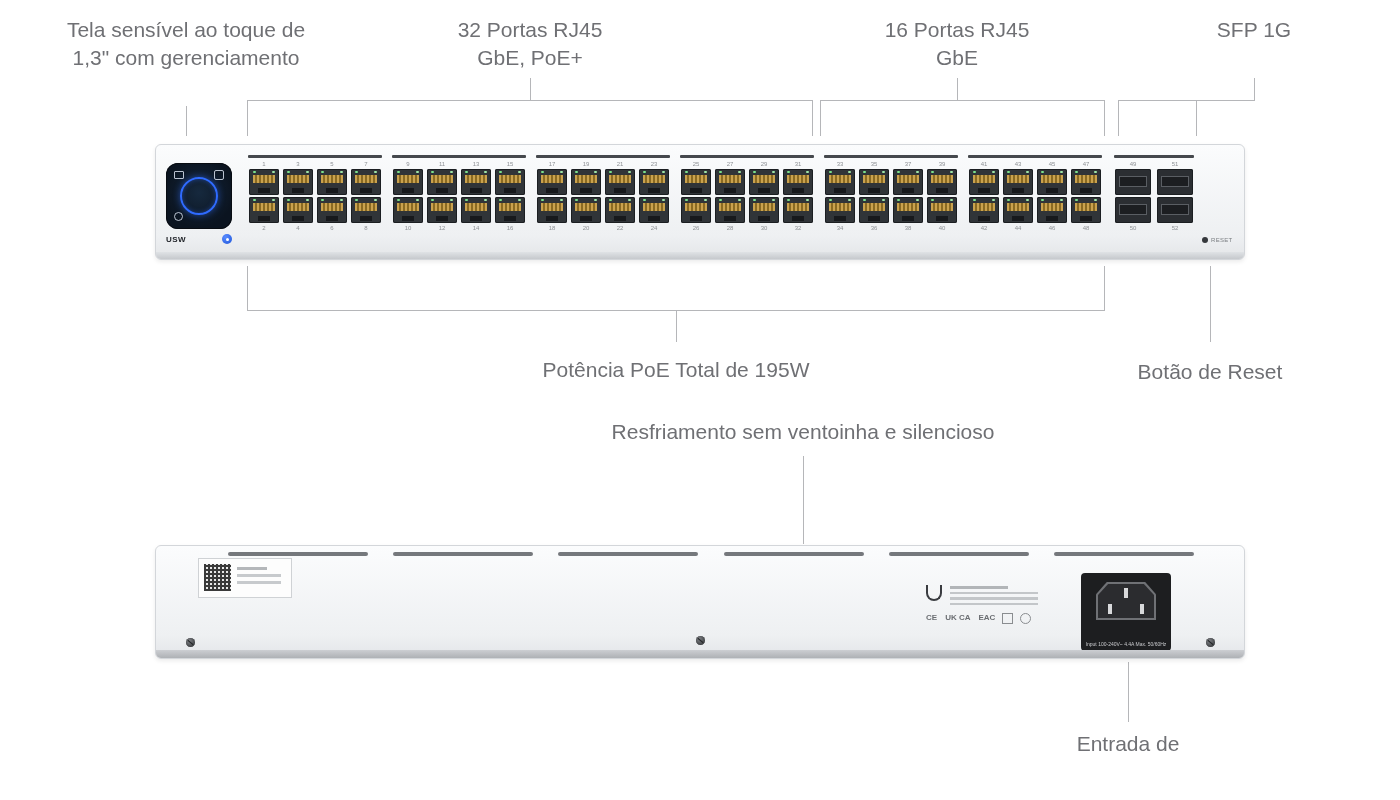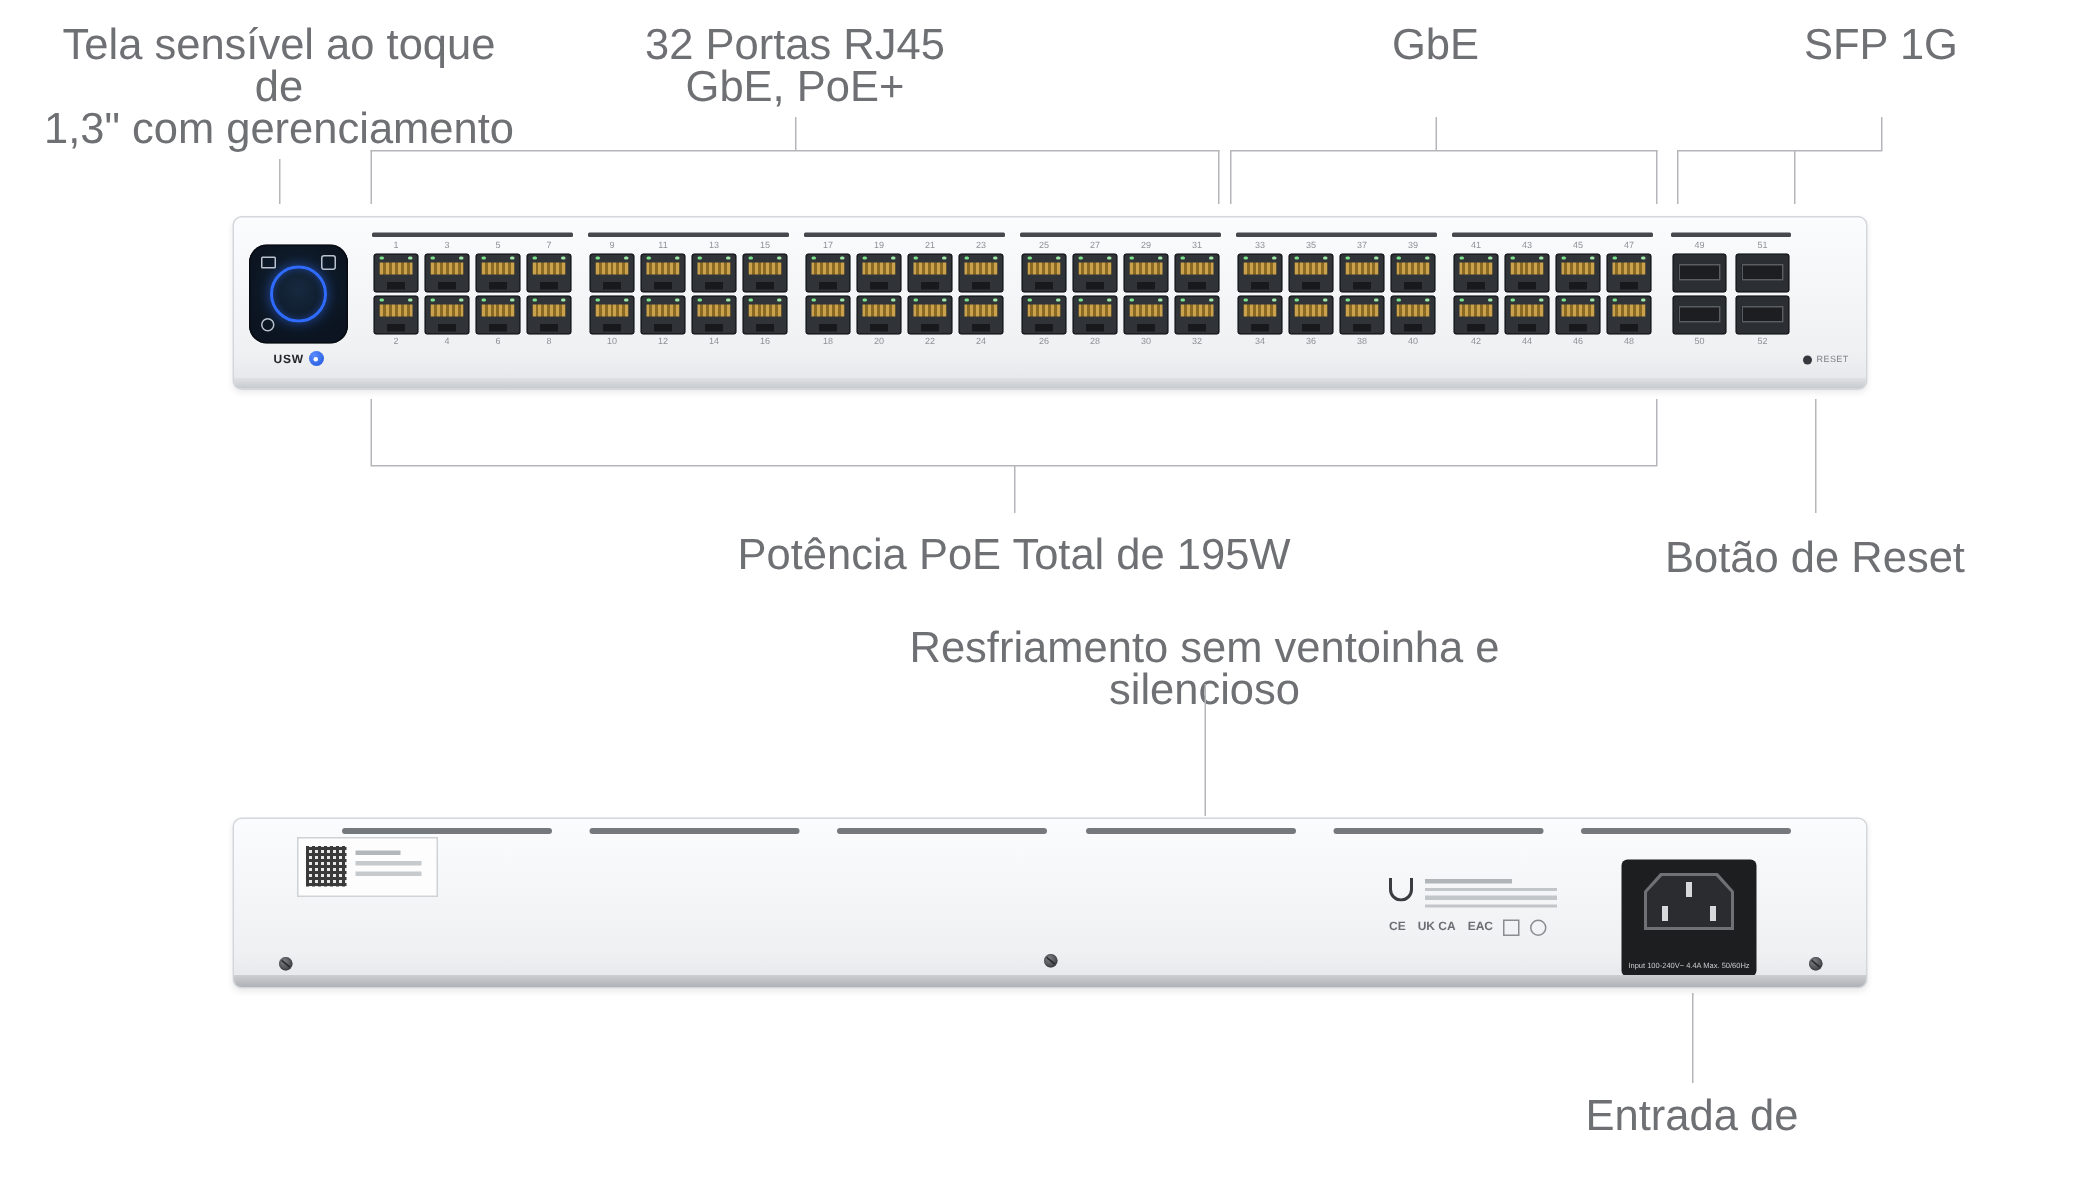--- a/index.html
+++ b/index.html
@@ -1,20 +1,20 @@
 <!DOCTYPE html>
 <html><head>
 <meta charset="utf-8">
 <style>
   html,body{margin:0;padding:0;background:#ffffff;}
   .stage{position:relative;width:1400px;height:800px;background:#ffffff;overflow:hidden;
          font-family:"Liberation Sans",sans-serif;}
 
   
-  .ann{position:absolute;text-align:center;color:#6f7074;font-size:29px;line-height:28px;}
+  .ann{position:absolute;text-align:center;color:#6f7074;font-size:21px;line-height:28px;}
 
   
   .cl{position:absolute;background:#b5b6b9;}
   .cl.v{width:1px;}
   .cl.h{height:1px;}
 
   
   .panel{position:absolute;left:155px;width:1088px;
          background:linear-gradient(180deg,#fbfcfd 0%,#eef0f2 80%,#e3e5e8 100%);
          border:1px solid #d3d6da;border-radius:6px;box-shadow:0 2px 4px rgba(0,0,0,0.08);}
@@ -27,21 +27,21 @@
   
   .screen{position:absolute;left:10px;top:18px;width:66px;height:66px;border-radius:12px;
           background:radial-gradient(circle at 50% 45%,#16293e 0%,#0b1420 70%);
           box-shadow:inset 0 0 0 1px #080c12;}
   .scr-ring{position:absolute;left:50%;top:50%;width:34px;height:34px;transform:translate(-50%,-50%);
           border:2px solid #2f6bff;border-radius:50%;box-shadow:0 0 7px rgba(47,107,255,.55),inset 0 0 5px rgba(47,107,255,.45);}
   .scr-ic{position:absolute;border:1px solid #cdd5e2;opacity:.9;}
   .scr-ic.tl{left:8px;top:8px;width:8px;height:6px;border-radius:1px;}
   .scr-ic.tr{right:8px;top:7px;width:8px;height:8px;border-radius:2px;}
   .scr-ic.bl{left:8px;bottom:8px;width:7px;height:7px;border-radius:50%;}
-  .usw{position:absolute;left:10px;top:89px;width:66px;display:flex;align-items:center;justify-content:center;gap:3px;}
+  .usw{position:absolute;left:10px;top:89px;width:66px;display:flex;align-items:center;justify-content:space-between;gap:3px;}
   .usw-txt{font-size:8px;font-weight:bold;letter-spacing:.5px;color:#23262b;}
   .usw-dot{width:10px;height:10px;border-radius:50%;background:radial-gradient(circle at 35% 30%,#5a8cff,#1d55da);position:relative;}
   .usw-dot::after{content:"";position:absolute;left:3.5px;top:3.5px;width:3px;height:3px;border-radius:50%;background:#fff;}
 
   
   .ports{position:absolute;left:92px;top:10px;display:flex;gap:10px;}
   .sfp-block{position:absolute;left:958px;top:10px;width:80px;}
   .port-group{display:flex;flex-direction:column;}
   .port-bar{height:3px;background:#45484d;border-radius:1px;margin-bottom:2px;}
   .port-row{display:flex;gap:2px;}
@@ -110,20 +110,21 @@
 
   <div class="ann" style="left:26px;top:16px;width:320px;">
     <div>Tela sensível ao toque de</div>
     <div>1,3" com gerenciamento</div>
   </div>
   <div class="ann" style="left:380px;top:16px;width:300px;">
     <div>32 Portas  RJ45</div>
     <div>GbE, PoE+</div>
   </div>
   <div class="ann" style="left:807px;top:16px;width:300px;">
+    <div>16 Portas RJ45</div>
     <div>GbE</div>
   </div>
   <div class="ann" style="left:1154px;top:16px;width:200px;">
     <div>SFP 1G</div>
   </div>
   <div class="ann" style="left:476px;top:356px;width:400px;">
     <div>Potência PoE Total de 195W</div>
   </div>
   <div class="ann" style="left:1085px;top:358px;width:250px;">
     <div>Botão de Reset</div>

